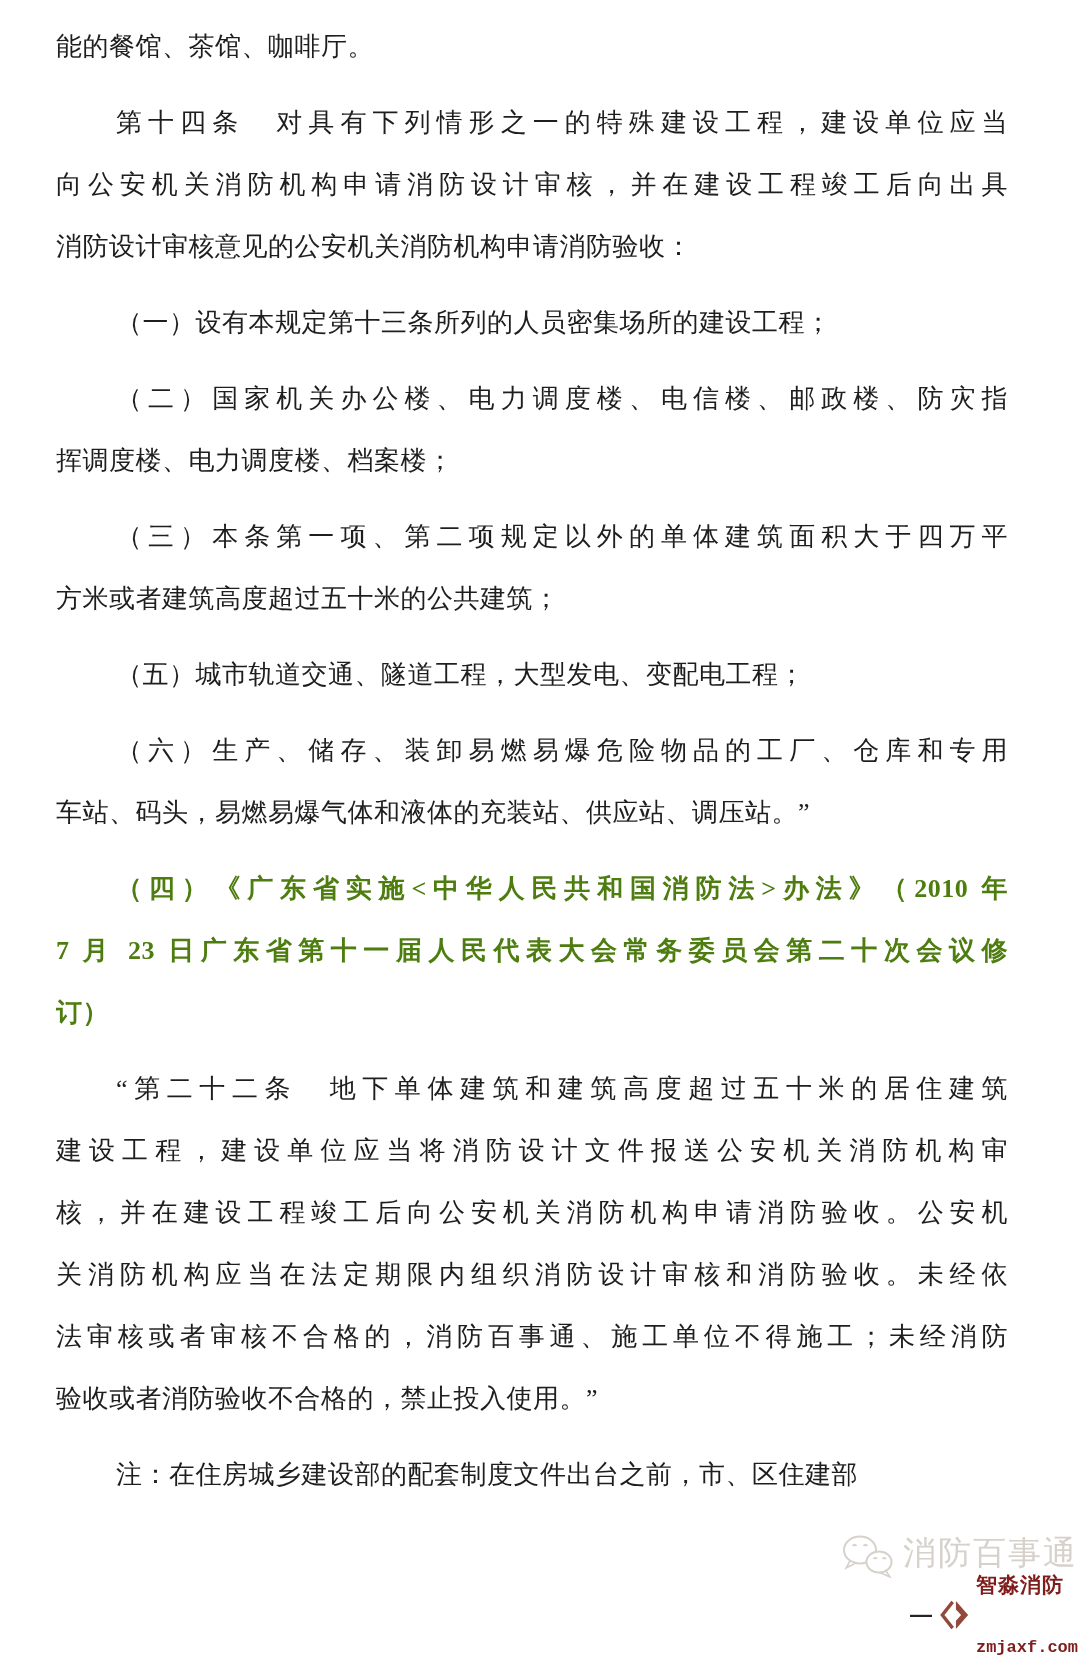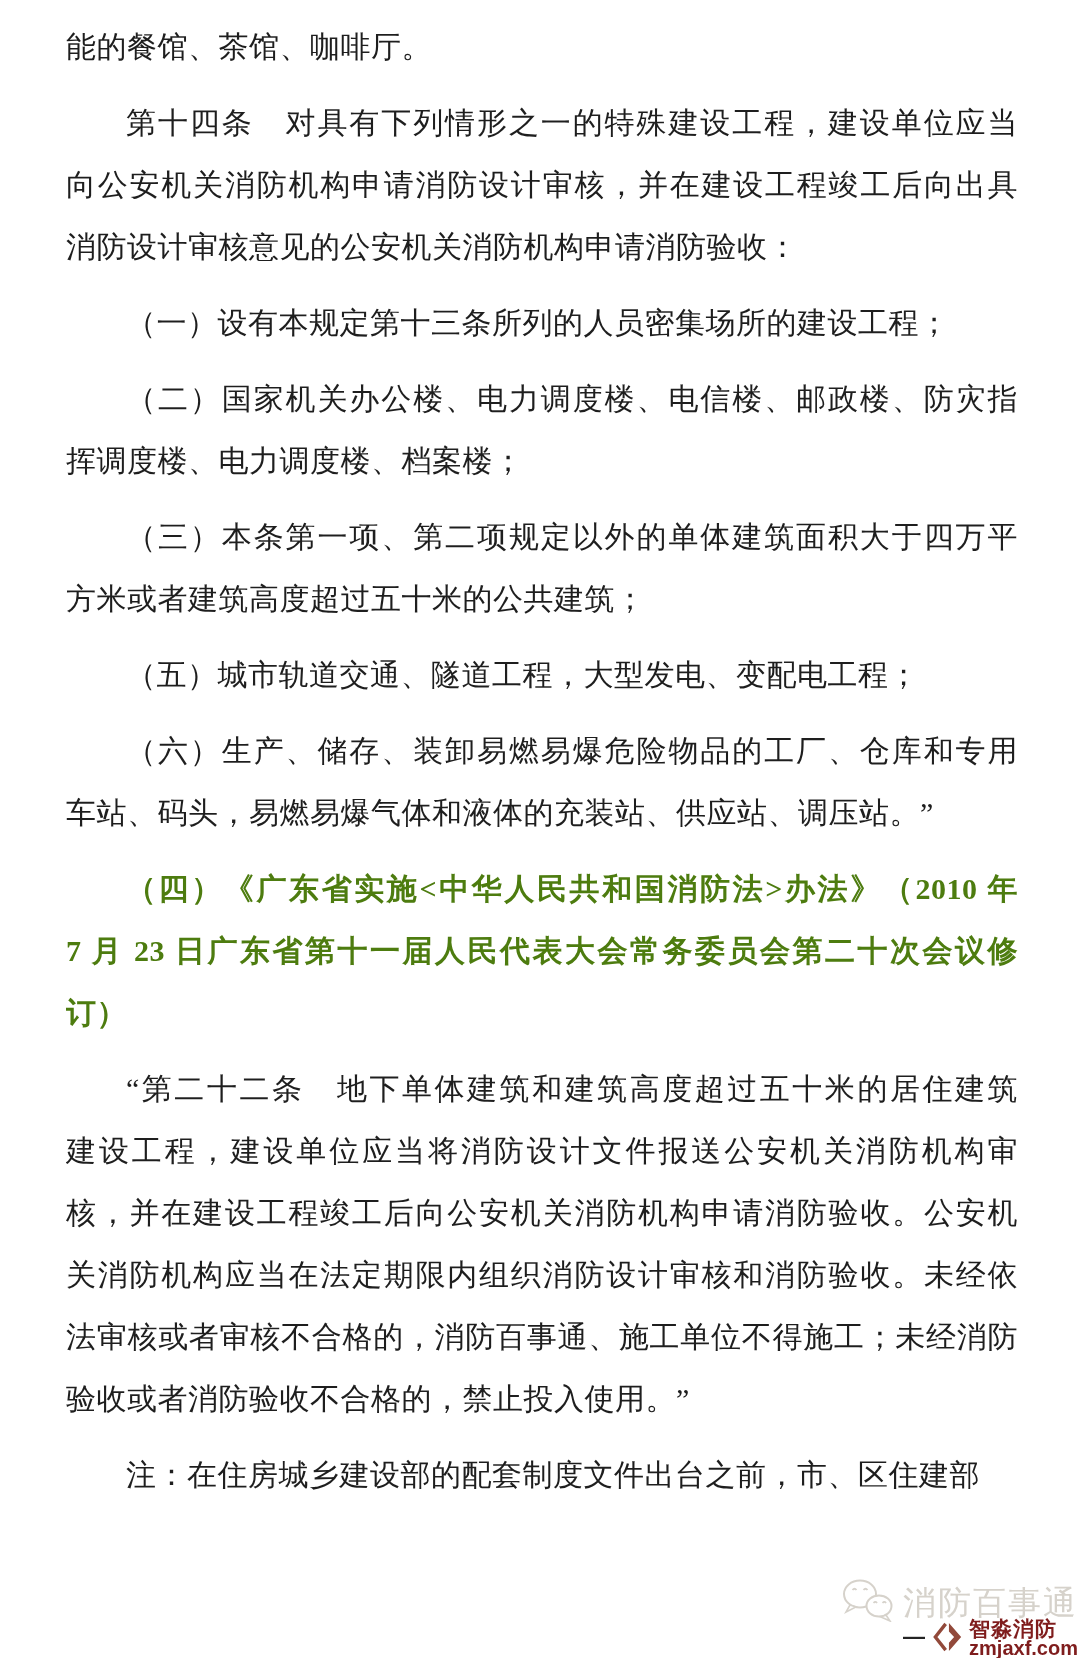--- a/index.html
+++ b/index.html
@@ -11,24 +11,24 @@
     height: 1658px;
     background: #ffffff;
     position: relative;
     overflow: hidden;
     font-family: "Liberation Serif", "DejaVu Serif", serif;
   }
   
   .doc {
     position: absolute;
     top: 16px;
-    left: 66px;
+    left: 56px;
     width: 952px;
     color: #1e1e1e;
-    font-size: 30px;
+    font-size: 26px;
     letter-spacing: 0.5px;
   }
   .para { margin: 0 0 14px 0; }
   .para-bold { font-weight: 700; color: #4d7c0f; }
   .line {
     height: 62px;
     line-height: 62px;
     text-align: justify;
     text-align-last: justify;
     text-justify: inter-character;
@@ -41,21 +41,21 @@
   }
   
   .watermark {
     position: absolute;
     right: 2px;
     bottom: 2px;
     text-align: right;
   }
   .wm-row1 {
     display: flex;
-    align-items: flex-end;
+    align-items: flex-start;
     justify-content: flex-end;
     gap: 7px;
     color: #d6d2cb;
     font-size: 33px;
     letter-spacing: 2px;
     line-height: 38px;
     font-weight: 400;
   }
   .wm-row2 {
     display: flex;
@@ -77,24 +77,25 @@
     font-family: "Liberation Sans", "DejaVu Sans", sans-serif;
     color: #7f1d1d;
   }
   .wm-name {
     font-size: 21px;
     font-weight: 700;
     line-height: 22px;
     letter-spacing: 1px;
   }
   .wm-url {
-    font-family: Liberation Sans, sans-serif;
-    font-size: 20px;
+    font-family: Liberation Mono, monospace;
+    font-size: 17px;
     font-weight: 700;
     line-height: 16px;
+    margin-top: 44px;
   }
   .wm-icon svg, .wm-logo svg { display: block; }
 </style>
 </head>
 <body>
 
 <div class="doc">
 
   <div class="para">
     <div class="line last">能的餐馆、茶馆、咖啡厅。</div>

